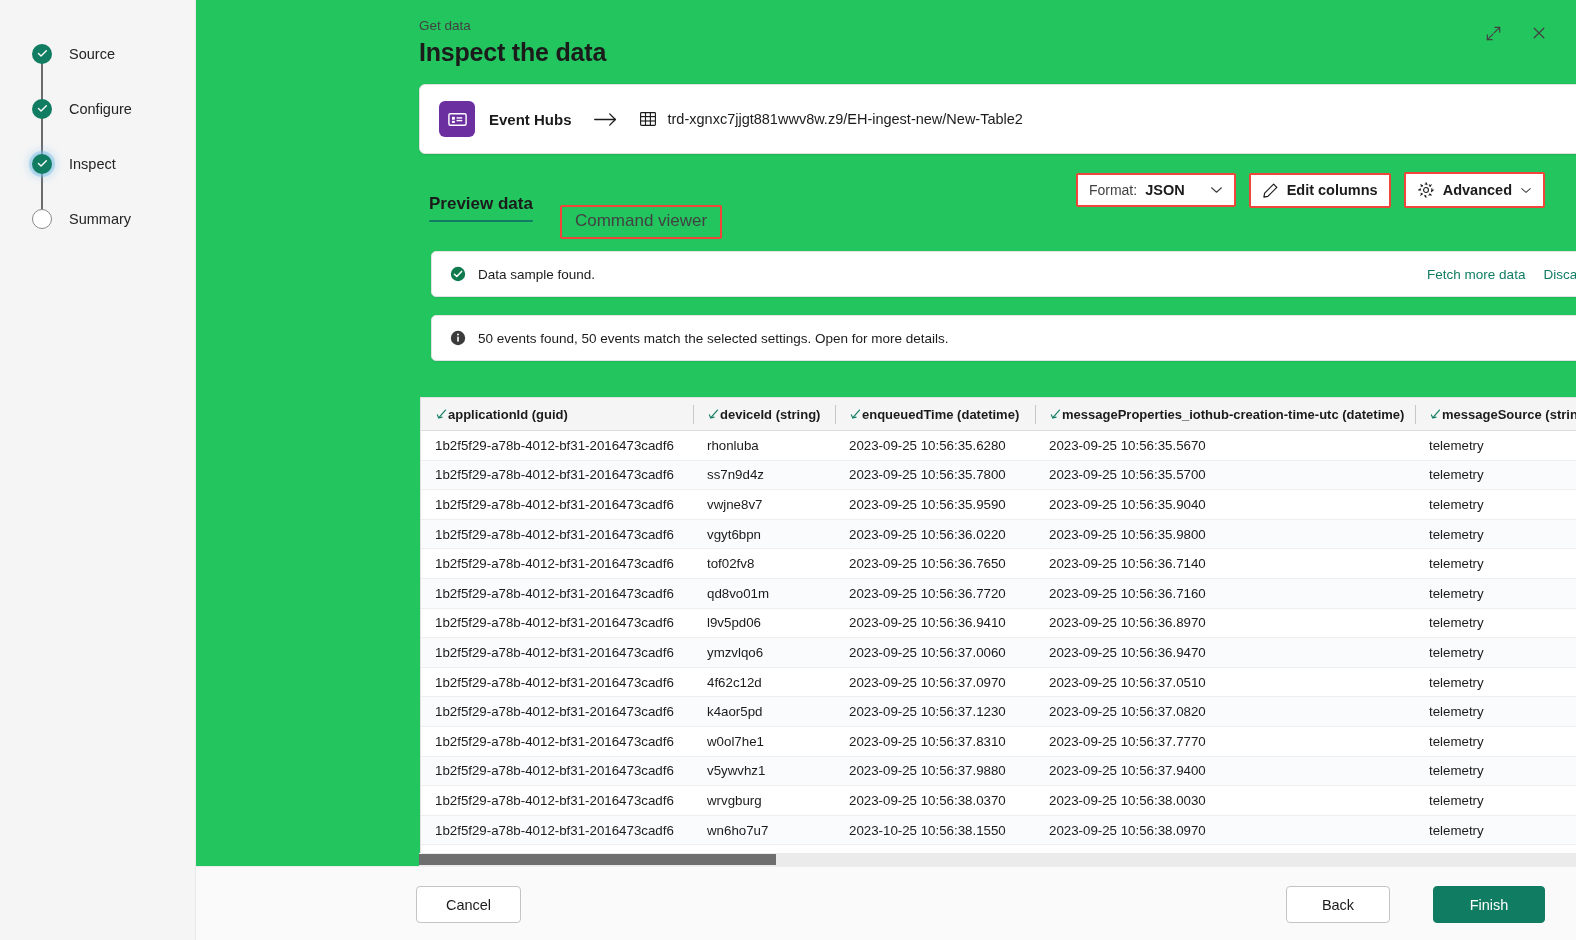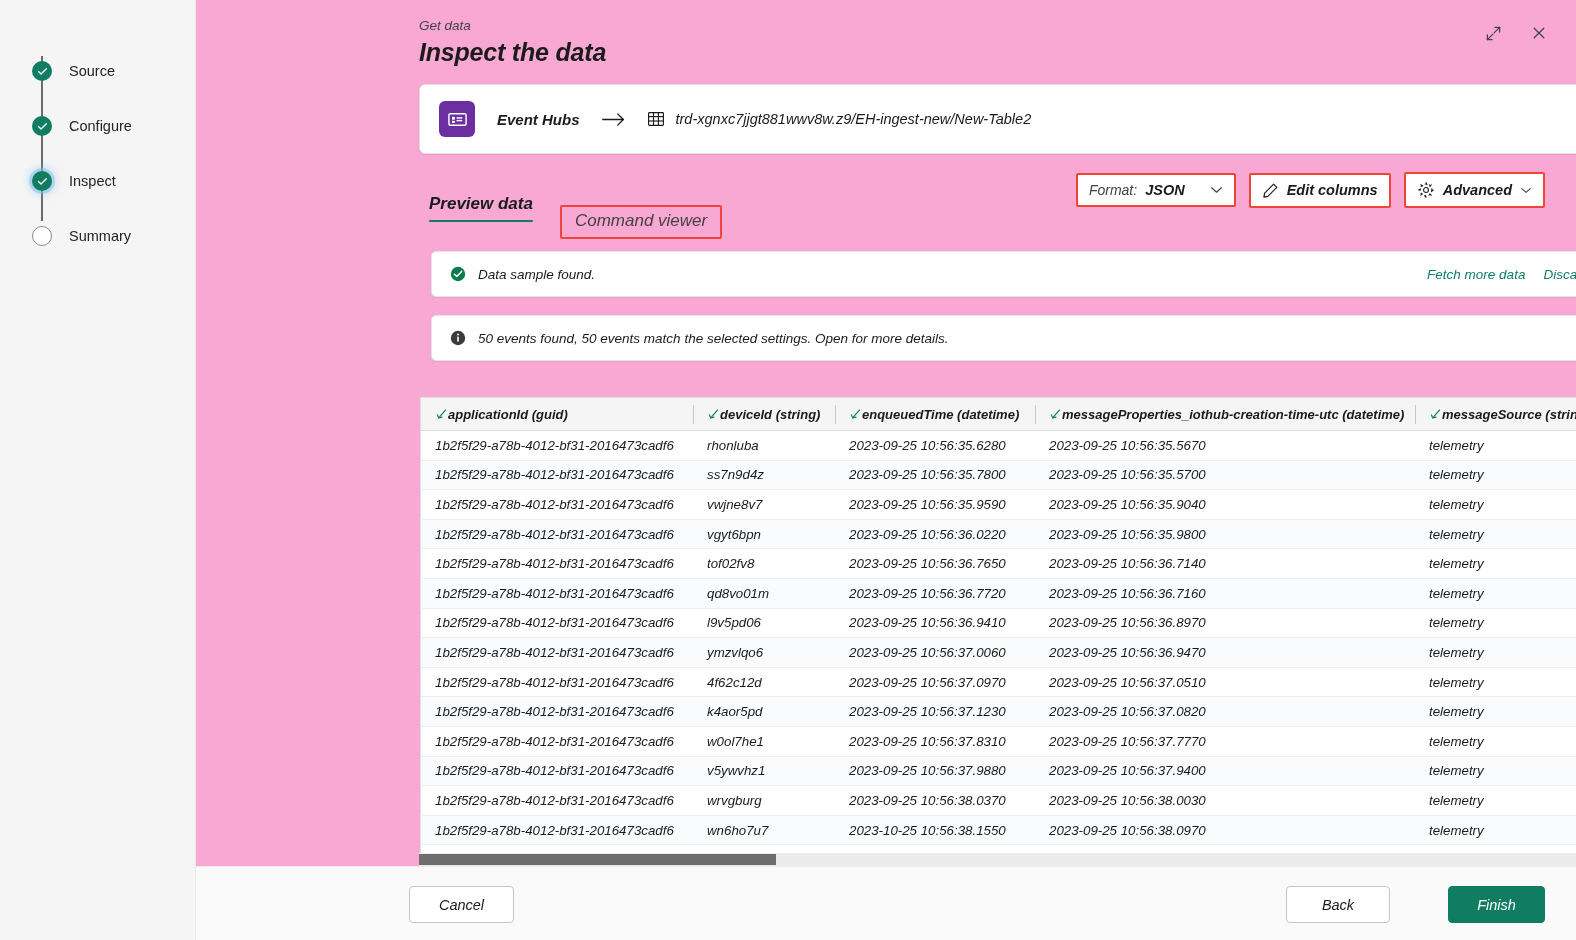--- a/index.html
+++ b/index.html
@@ -24,21 +24,21 @@
     border-right: 1px solid #e8e8e8;
     padding-top: 26px;
     flex-shrink: 0;
     position: relative;
   }
   .stepper { position: relative; padding-left: 32px; }
   .step {
     position: relative;
     height: 55px;
     display: flex;
-    align-items: flex-end;
+    align-items: center;
   }
   .step-marker {
     position: relative;
     width: 20px; height: 20px;
     flex-shrink: 0;
     z-index: 2;
   }
   .step-circle {
     width: 20px; height: 20px;
     border-radius: 50%;
@@ -68,22 +68,21 @@
     color: #242424;
     line-height: 20px;
     white-space: nowrap;
   }
 
   
   .main {
     flex: 1;
     height: 940px;
     position: relative;
-    background: #f9a8d4;
-    font-style: italic;
+    background: #22c55e;
   }
   .win-controls {
     position: absolute;
     top: 18px; right: 22px;
     display: flex;
     gap: 16px;
     align-items: center;
   }
   .win-btn {
     width: 30px; height: 30px;
@@ -122,21 +121,21 @@
     padding-left: 19px;
   }
   .eh-icon {
     width: 36px; height: 36px;
     background: #6b2fa0;
     border-radius: 6px;
     display: flex; align-items: center; justify-content: center;
     flex-shrink: 0;
   }
   .eh-name {
-    margin-left: 22px;
+    margin-left: 14px;
     font-size: 15px;
     font-weight: 600;
     color: #1b1b1b;
   }
   .arrow-ico { margin-left: 21px; color: #1b1b1b; display:flex; align-items:center;}
   .table-ico { margin-left: 21px; color: #1b1b1b; display:flex; align-items:center;}
   .path-text {
     margin-left: 11px;
     font-size: 14.5px;
     color: #1b1b1b;
@@ -321,24 +320,24 @@
     border-radius: 4px;
     font-size: 14.5px;
     display: flex;
     align-items: center;
     justify-content: center;
     cursor: pointer;
     border: 1px solid #c4c4c4;
     background: #ffffff;
     color: #1b1b1b;
   }
-  #btn-cancel { left: 213px; top: 19px; width: 105px; }
+  #btn-cancel { left: 220px; top: 19px; width: 105px; }
   #btn-back { right: 186px; top: 19px; width: 104px; }
   #btn-finish {
-    right: 31px; top: 19px; width: 97px;
+    right: 31px; top: 19px; width: 112px;
     background: #107c62; border-color: #107c62; color: #ffffff; text-align: center;
   }
 </style>
 </head>
 <body>
 
 <div class="app">
 
   <aside class="sidebar">
     <div class="stepper">

